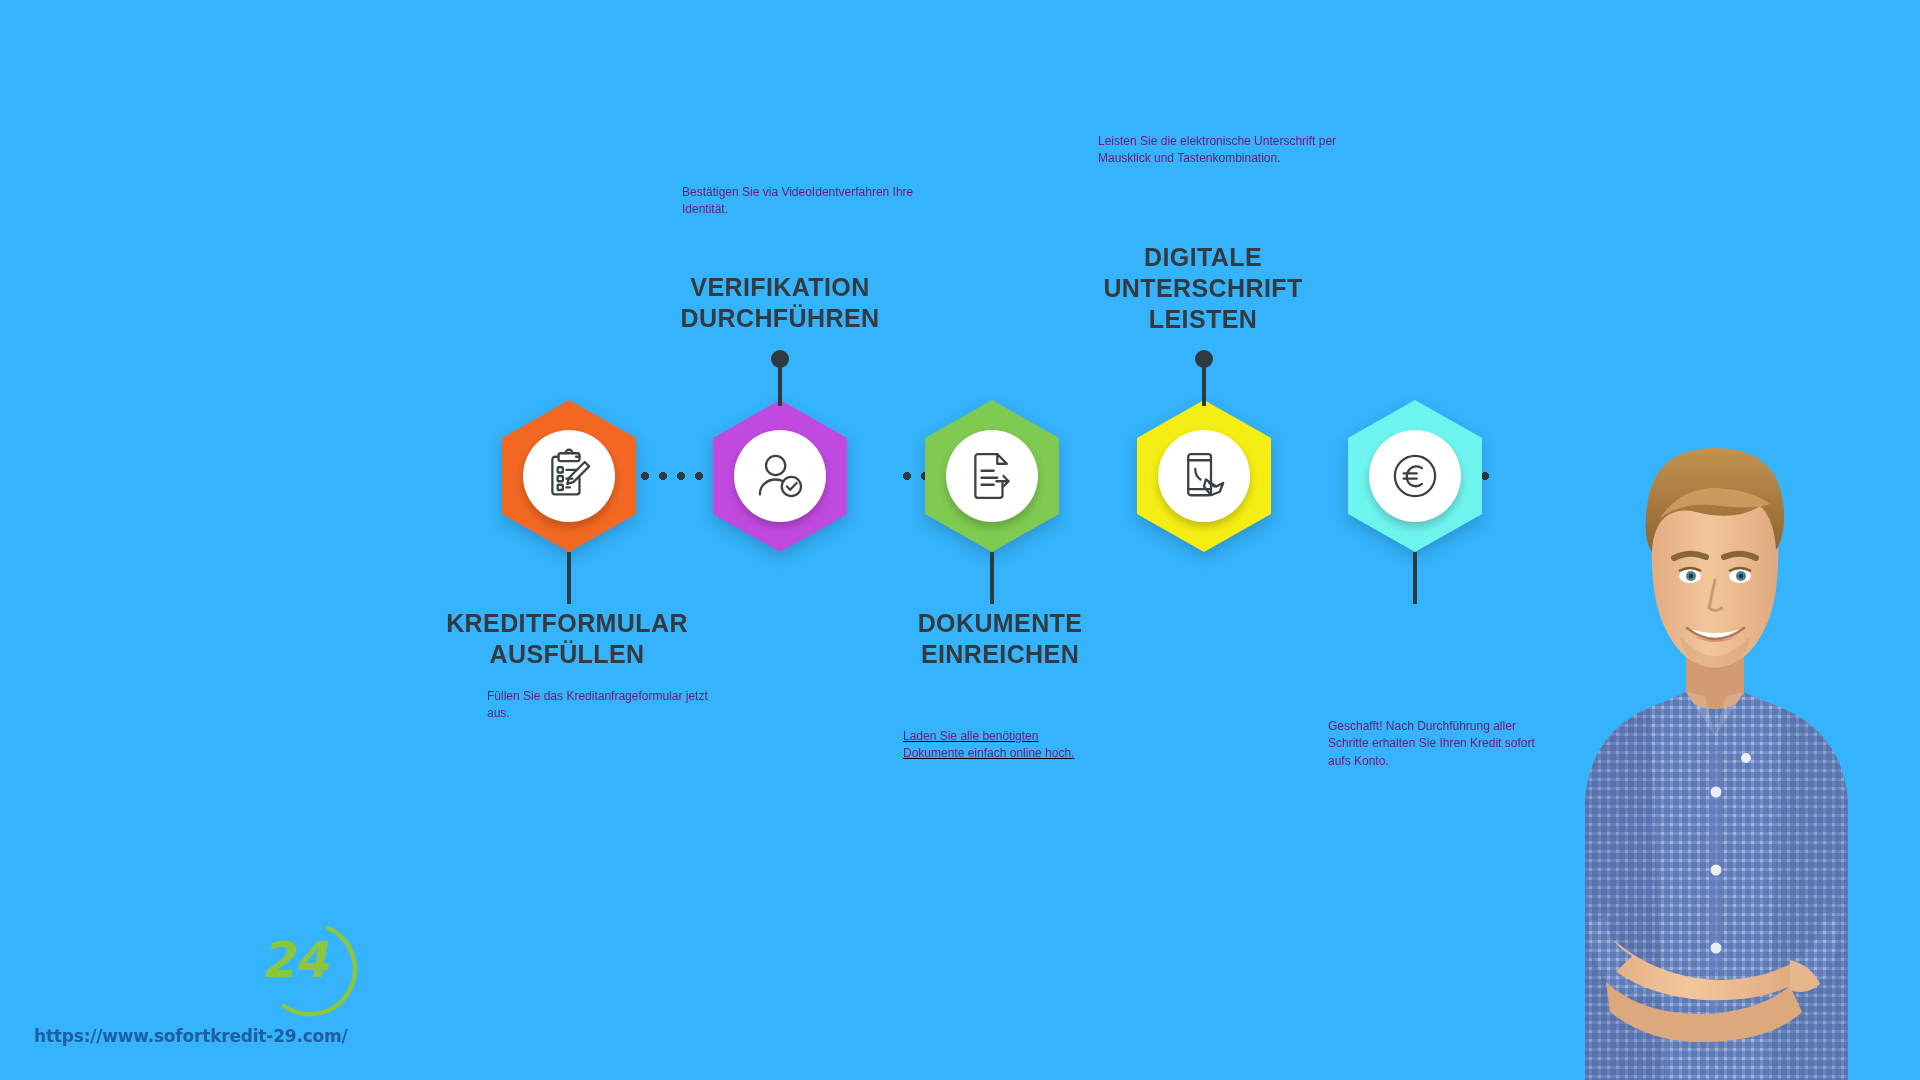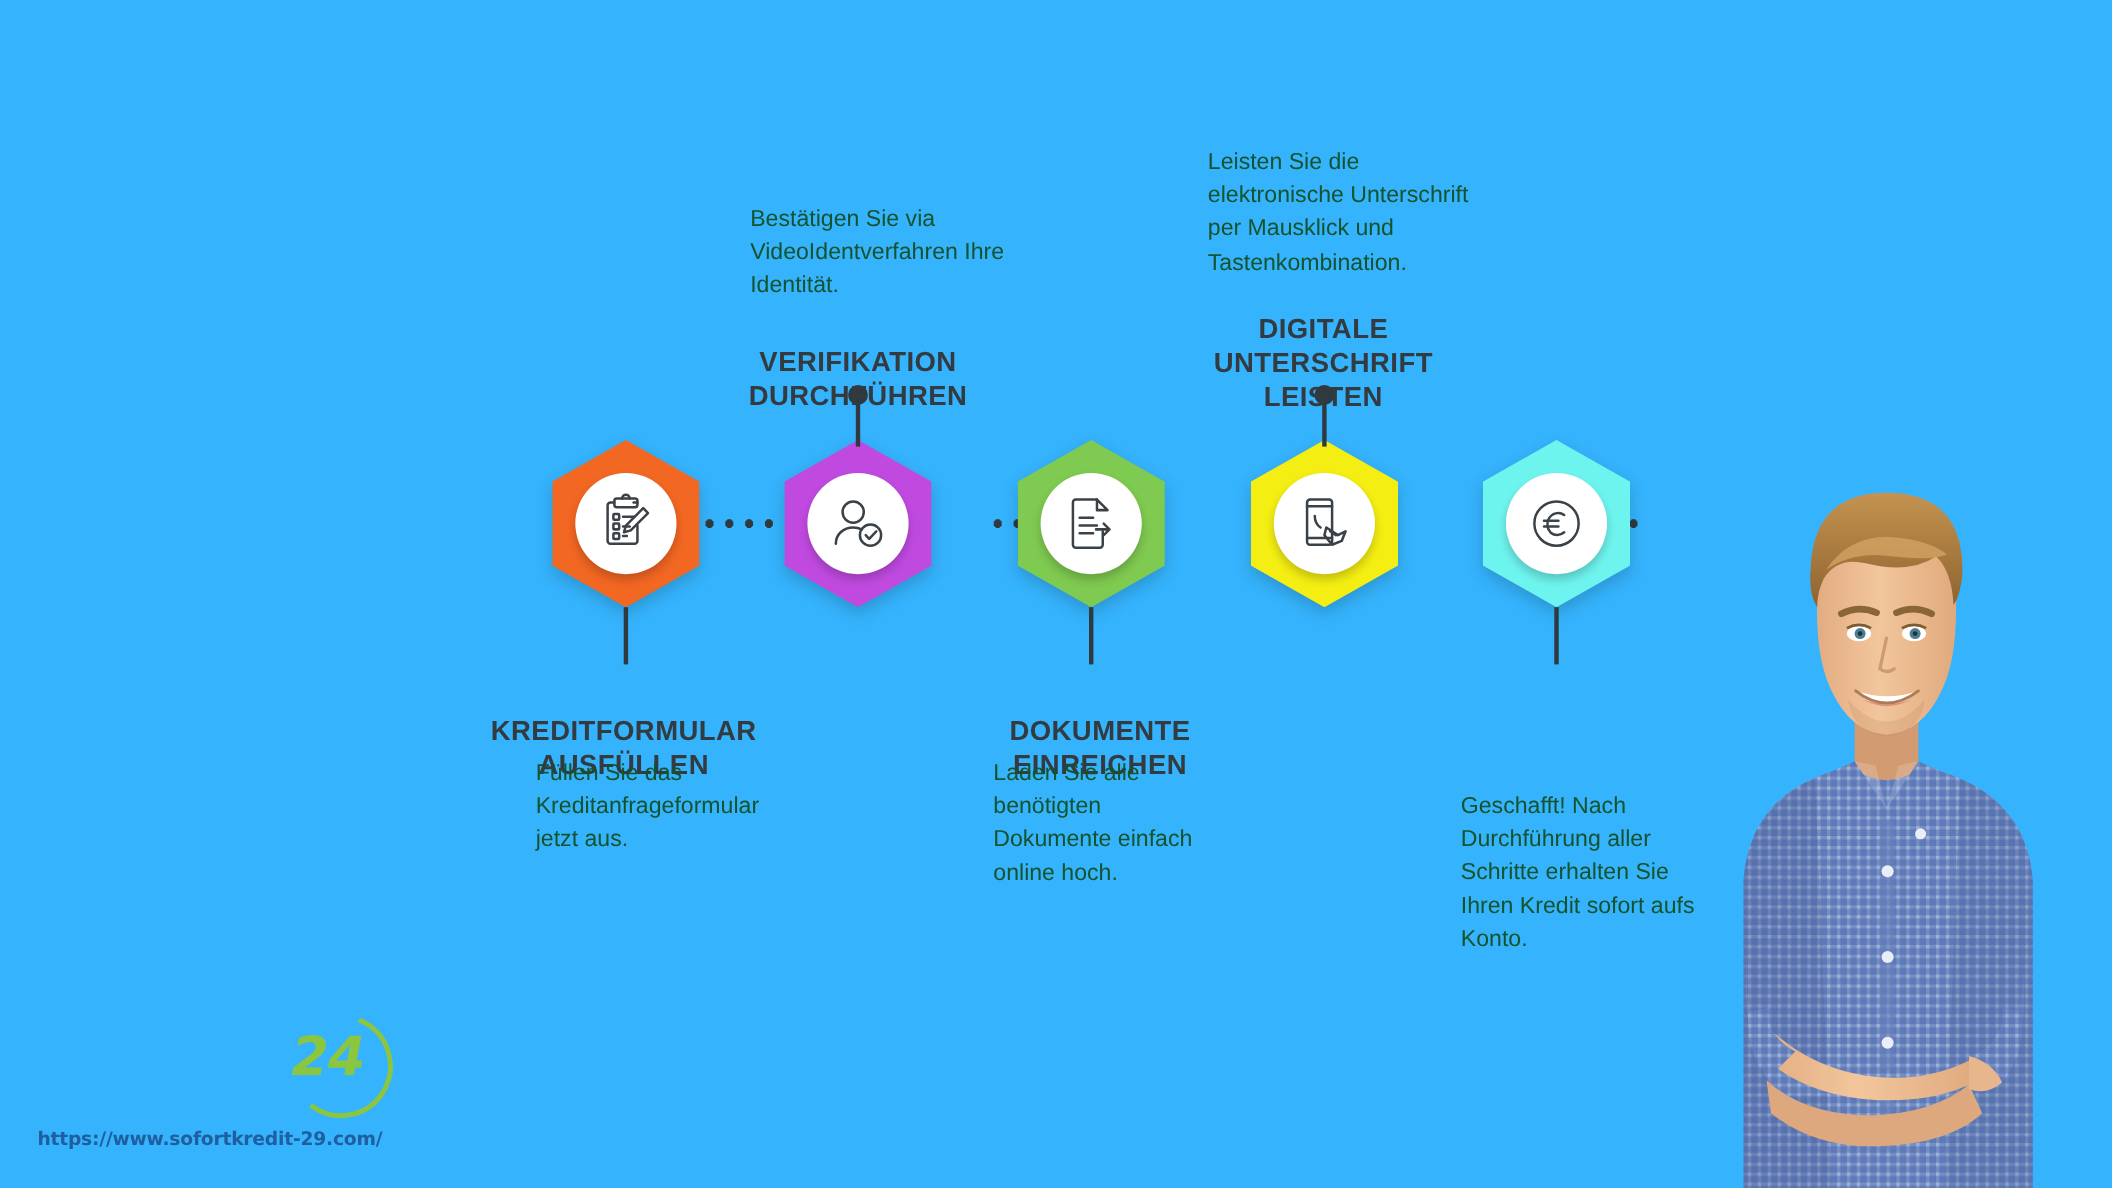--- a/index.html
+++ b/index.html
@@ -72,25 +72,25 @@
   
   .block { position:absolute; }
   .blk-title {
     font-size:25px;
     font-weight:bold;
     letter-spacing:0.4px;
     line-height:1.24;
     color:#333b41;
   }
   .blk-desc {
-    font-size:21px;
+    font-size:12px;
     line-height:1.44;
-    color:#14532d;
-  }
-  .t-center { text-align:center;margin-top:42px; }
+    color:#701a75;
+  }
+  .t-center { text-align:center; }
   .t-left   { text-align:left; }
 
   
   #logo {
     position:absolute;
     left:22px; top:918px;
     width:340px; height:150px;
   }
   #logo-mark { position:relative; width:300px; height:95px; }
   .logo-word {
@@ -233,21 +233,21 @@
   <div class="block t-left" style="left:682px; top:184px; width:232px;">
     <div class="blk-desc">Bestätigen Sie via VideoIdentverfahren Ihre Identität.</div>
   </div>
   <div class="block t-center" style="left:630px; top:272px; width:300px;">
     <div class="blk-title">VERIFIKATION DURCHFÜHREN</div>
   </div>
 
   <div class="block t-center" style="left:845px; top:608px; width:310px;">
     <div class="blk-title">DOKUMENTE EINREICHEN</div>
   </div>
-  <div class="block t-left" style="left:903px; top:688px; width:200px;">
+  <div class="block t-left" style="left:903px; top:728px; width:200px;text-decoration:underline;">
     <div class="blk-desc">Laden Sie alle benötigten Dokumente einfach online hoch.</div>
   </div>
 
   <div class="block t-left" style="left:1098px; top:133px; width:250px;">
     <div class="blk-desc">Leisten Sie die elektronische Unterschrift per Mausklick und Tastenkombination.</div>
   </div>
   <div class="block t-center" style="left:1073px; top:242px; width:260px;">
     <div class="blk-title">DIGITALE UNTERSCHRIFT LEISTEN</div>
   </div>
 

